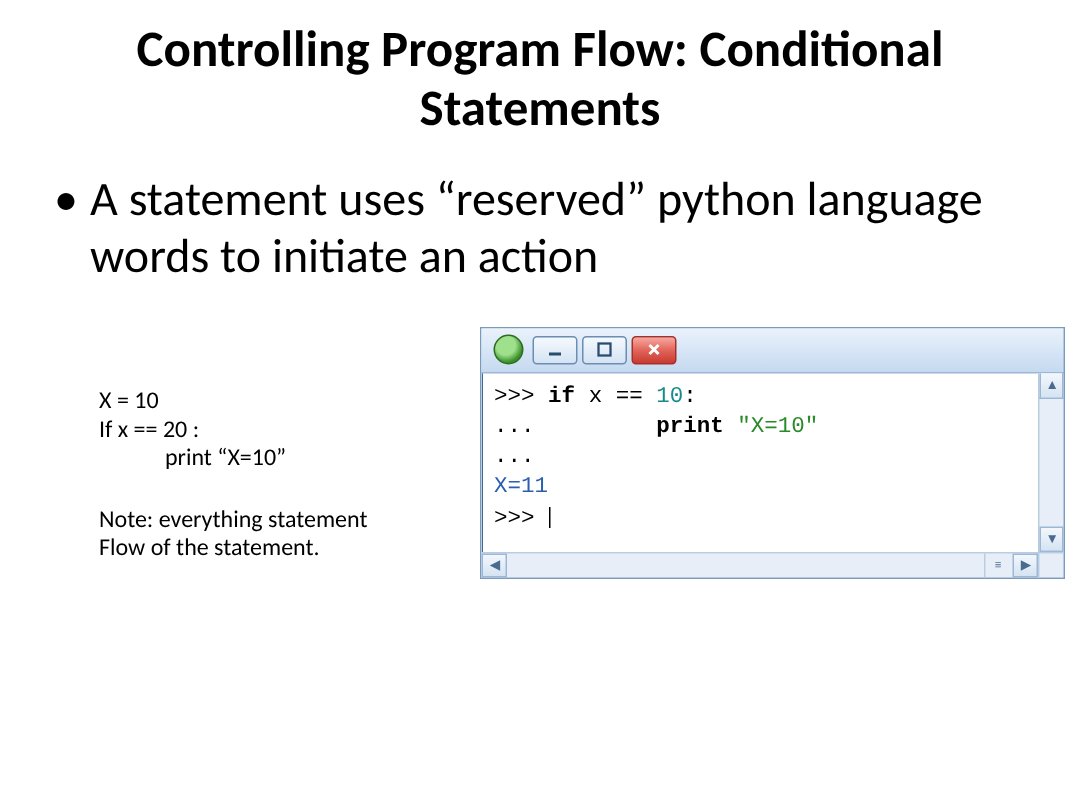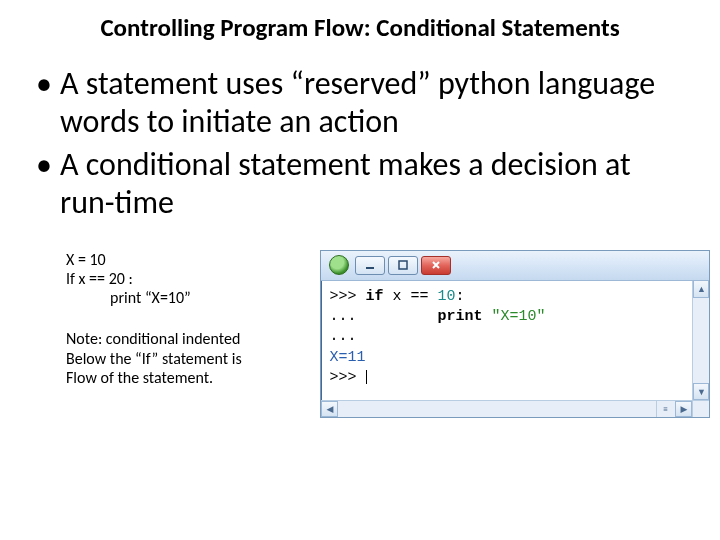--- a/index.html
+++ b/index.html
@@ -1,24 +1,24 @@
 <!DOCTYPE html>
 <html><head>
 <meta charset="utf-8">
 <style>
   * { box-sizing: border-box; margin: 0; padding: 0; }
   html, body { width: 720px; height: 540px; background: #fff; font-family: Calibri, Arial, sans-serif; }
   .slide { width: 720px; height: 540px; padding: 14px 30px 20px 30px; position: relative; }
-  .title { font-size: 25px; text-align: center; line-height: 1.15; margin-bottom: 22px; color: #000; }
+  .title { font-size: 34px; text-align: center; line-height: 1.15; margin-bottom: 22px; color: #000; }
   .bullets { font-size: 32px; color: #000; line-height: 1.18; margin-left: 6px; }
   .bullets li { list-style: none; position: relative; padding-left: 24px; margin-bottom: 6px; }
   .bullets li::before { content: "•"; position: absolute; left: 0; top: 0; }
   .lower { display: flex; margin-top: 28px; }
   .left-col { width: 44%; padding-left: 36px; font-size: 16px; line-height: 1.2; color: #000; }
-  .code-sample { margin-bottom: 22px; }
+  .code-sample { margin-bottom: 22px; margin-top: 40px; }
   .code-sample .l1, .code-sample .l2 { }
   .code-sample .l3 { padding-left: 44px; }
   .note div { }
   .right-col { width: 56%; position: relative; }
   .window { border: 1px solid #7b9bbd; background: #fff; width: 390px; height: 168px; position: relative; box-shadow: 0 0 0 1px #3f6a9a inset; }
   .titlebar { height: 30px; background: linear-gradient(#eaf2fb, #d7e6f7 50%, #c5d9ef); border-bottom: 1px solid #9db8d6; display: flex; align-items: center; padding: 0 4px; }
   .app-icon { width: 20px; height: 20px; margin: 0 6px 0 4px; background: radial-gradient(circle at 40% 35%, #9fe08c 0 40%, #3a8f2a 70%); border-radius: 50%; border: 1px solid #2d6d1f; }
   .win-title { font-size: 14px; color: #000; flex: 1; }
   .win-btns { display: flex; gap: 3px; }
   .wbtn { width: 30px; height: 19px; border: 1px solid #6d8db1; border-radius: 3px; background: linear-gradient(#f5f9fe,#d4e3f3); display:flex; align-items:center; justify-content:center; font-size:11px; color:#2a4a6e;}
@@ -44,33 +44,31 @@
   .corner { position:absolute; right:0; bottom:0; width:17px; height:17px; background:#e8eef7; border-left:1px solid #b9cde2; border-top:1px solid #b9cde2;}
 </style>
 </head>
 <body>
 
 <div class="slide">
   <h1 class="title">Controlling Program Flow: Conditional Statements</h1>
 
   <ul class="bullets">
     <li>A statement uses “reserved” python language words to initiate an action</li>
-    <li>A conditional statement makes a decision at run-time</li>
   </ul>
 
   <div class="lower">
     <div class="left-col">
       <div class="code-sample">
         <div class="l1">X = 10</div>
         <div class="l2">If x == 20 :</div>
         <div class="l3">print “X=10”</div>
       </div>
       <div class="note">
-        <div>Note: conditional indented</div>
-        <div>Below the “If” statement is</div>
+        <div>Note: everything statement</div>
         <div>Flow of the statement.</div>
       </div>
     </div>
 
     <div class="right-col">
       <div class="window">
         <div class="titlebar">
           <div class="app-icon"></div>
           <div class="win-btns">
             <div class="wbtn">

